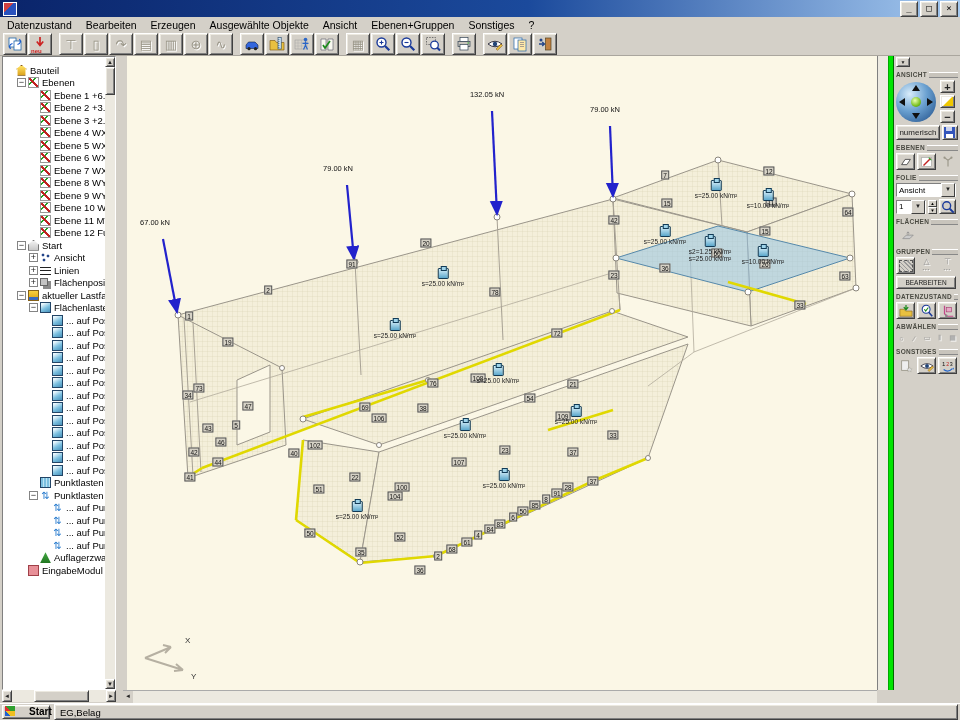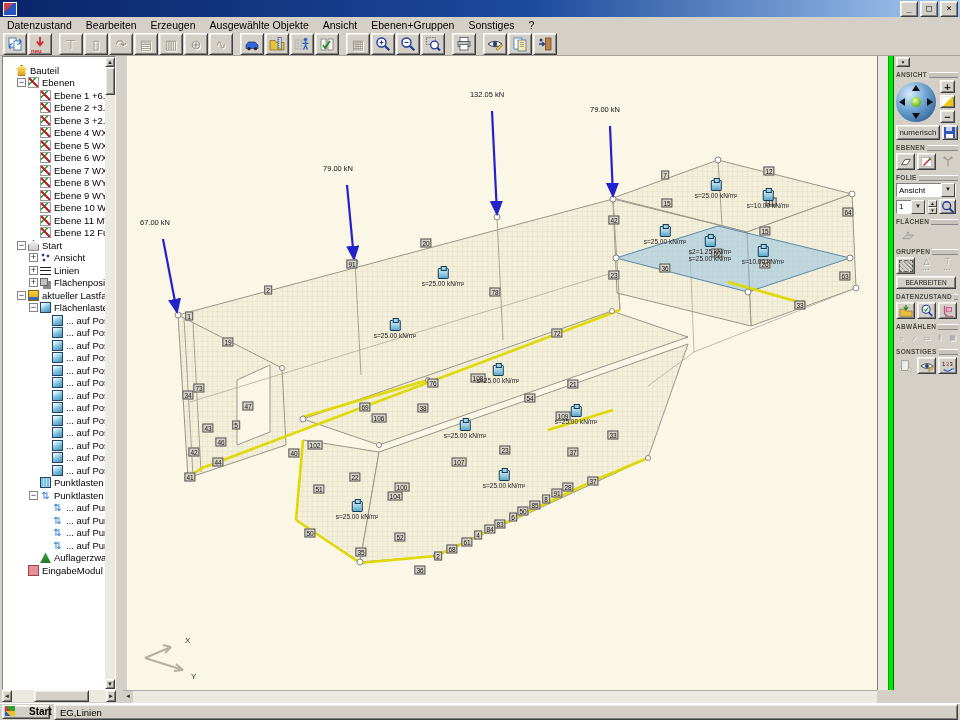--- a/index.html
+++ b/index.html
@@ -867,15 +867,15 @@
 <div id="canvas-hstrip">
   <div class="sbtn" style="height:12px;line-height:11px">◄</div>
 </div>
 
 <div id="taskbar">
   <div id="startbtn" class="raised">
     <span id="startflag"></span>
     <span id="startlabel">Start</span>
   </div>
   <div id="taskitem" class="raised">
-    <span>EG,Linien</span>
+    <span>EG,Belag</span>
   </div>
 </div>
 
 </body></html>

